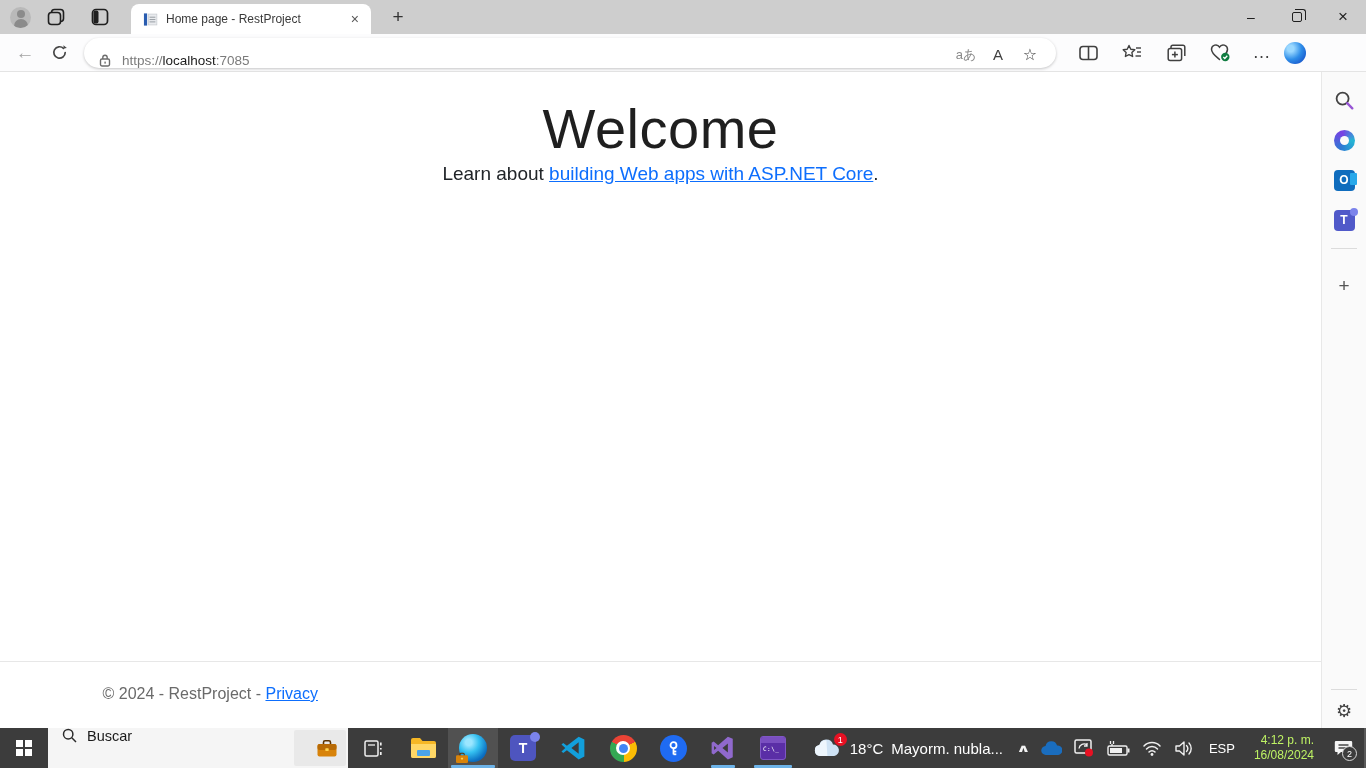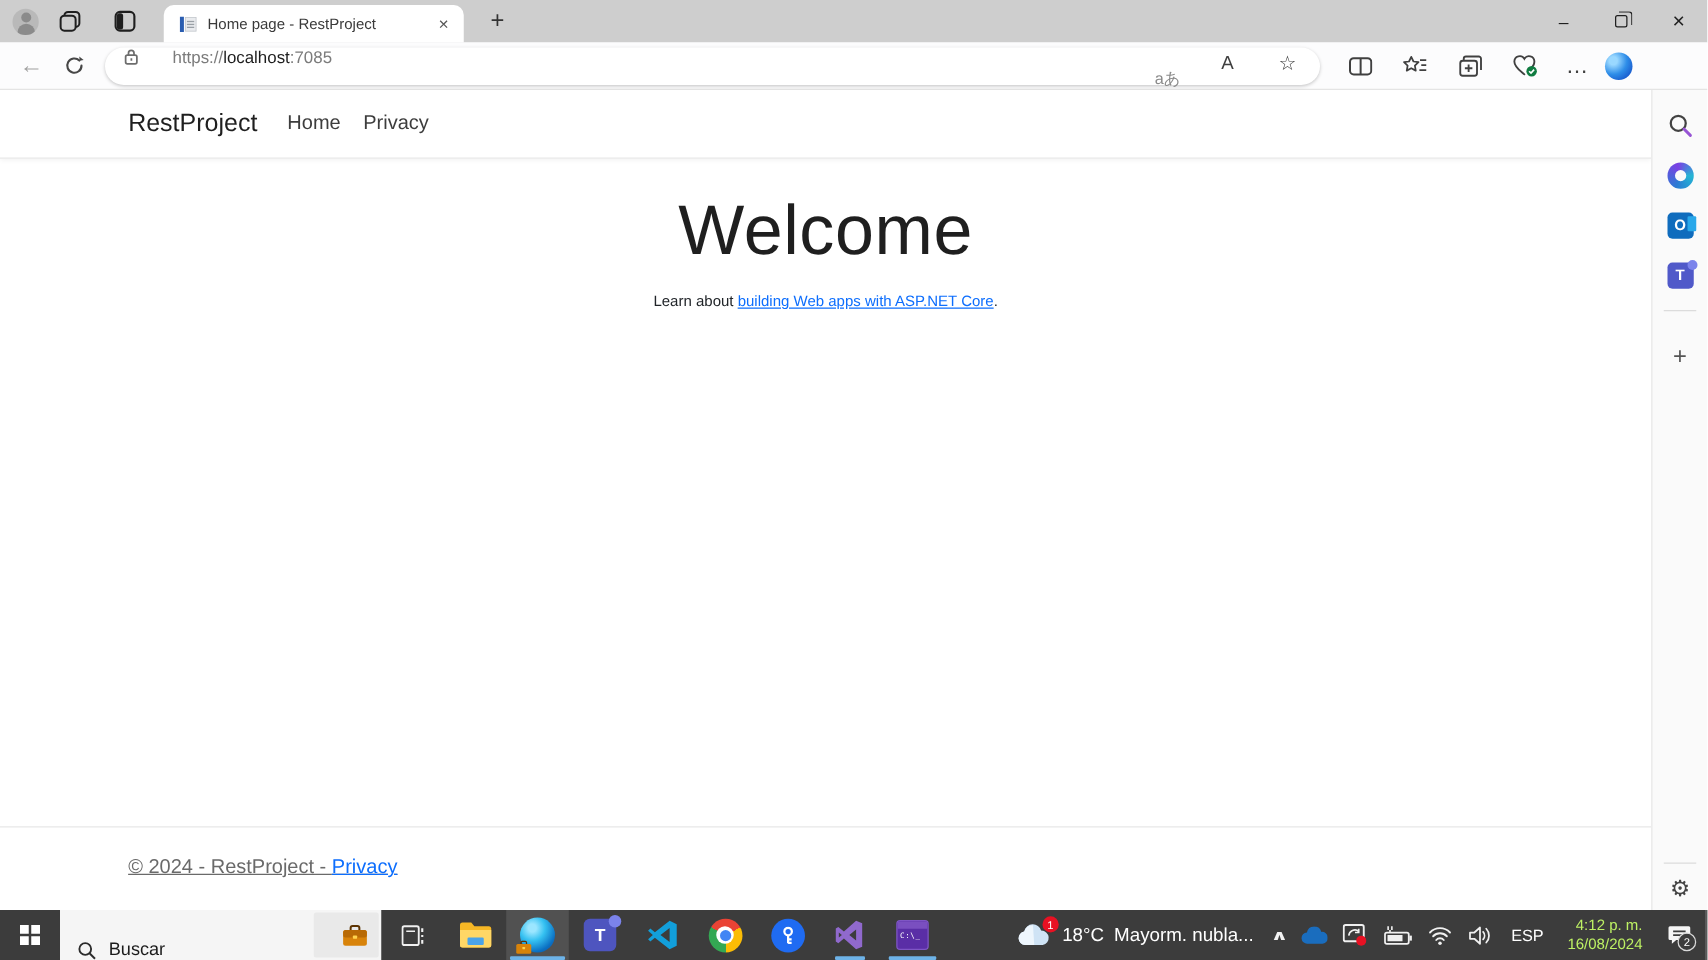--- a/index.html
+++ b/index.html
@@ -19,41 +19,41 @@
   .newtab { font-size:19px; color:#333; margin-left:14px; width:26px; text-align:center; }
   .win-controls { margin-left:auto; display:flex; align-items:center; height:100%; }
   .win-btn { width:46px; height:100%; display:flex; align-items:center; justify-content:center; font-size:14px; color:#1f1f1f; }
   .restore-glyph { width:10px; height:10px; border:1.2px solid #1f1f1f; border-radius:2px; position:relative; background:transparent; }
   .restore-glyph::before { content:""; position:absolute; width:10px; height:10px; border-top:1.2px solid #1f1f1f; border-right:1.2px solid #1f1f1f; border-radius:0 3px 0 0; top:-4px; left:2px; }
 
   
   .toolbar { height:38px; background:#fcfcfd; display:flex; align-items:center; border-bottom:1px solid #e4e4e4; flex:0 0 auto; }
   .nav-btn { width:34px; height:30px; display:flex; align-items:center; justify-content:center; }
   .back-glyph { font-size:19px; color:#a3a3a3; }
-  .addressbar { height:30px; flex:1; max-width:972px; margin-left:8px; background:#fff; border-radius:16px; box-shadow:0 1px 3px rgba(0,0,0,.22); display:flex; align-items:flex-start; padding:0 10px 0 14px;gap:16px; }
+  .addressbar { height:30px; flex:1; max-width:972px; margin-left:8px; background:#fff; border-radius:16px; box-shadow:0 1px 3px rgba(0,0,0,.22); display:flex; align-items:flex-end; padding:0 10px 0 14px; }
   .url { font-size:13.5px; margin-left:10px; flex:1; white-space:nowrap; }
   .url .dim { color:#7b7b7b; }
   .url .host { color:#1d1d1d; }
   .pill-icon { width:32px; height:26px; display:flex; align-items:center; justify-content:center; font-size:13px; color:#404040; }
   .tool-icon { width:36px; height:30px; display:flex; align-items:center; justify-content:center; font-size:16px; color:#404040; }
   .copilot { width:22px; height:22px; border-radius:50%; background:radial-gradient(circle at 30% 30%, #9ad8ff 0 15%, #2e8de8 50%, #1b5fd0 78%, #123f9e 100%); margin:0 10px 0 4px; }
 
   
   .content-row { flex:1; display:flex; min-height:0; background:#fff; }
   .page { flex:1; display:flex; flex-direction:column; background:#fff; }
   .container { width:1140px; margin:0 auto; padding:0 12px; }
   .navbar { height:55px; border-bottom:1px solid #e7e7e7; box-shadow:0 2px 4px rgba(0,0,0,.05); display:flex; align-items:center; flex:0 0 auto; background:#fff; }
   .nav-inner { display:flex; align-items:center; }
   .brand { font-size:20px; color:#1f1f1f; text-decoration:none; }
   .nav-link { font-size:16px; color:#3d3d3d; text-decoration:none; margin-left:24px; }
   .main { flex:1; text-align:center; }
   .main h1 { margin-top:24px; font-size:56px; font-weight:300; color:#1f1f1f; letter-spacing:.5px; }
-  .main p { margin-top:18px; font-size:12px; color:#212529; }
+  .main p { margin-top:2px; font-size:19px; color:#212529; }
   a.link { color:#0d6efd; text-decoration:underline; }
-  .footer { flex:0 0 auto; height:67px; border-top:1px solid #e7e7e7; color:#6a6a6a; font-size:16px;text-decoration:underline; }
+  .footer { flex:0 0 auto; height:67px; border-top:1px solid #e7e7e7; color:#6a6a6a; font-size:16px; }
   .footer .container { padding-top:23px; }
 
   
   .esidebar { flex:0 0 45px; background:#fafafa; border-left:1px solid #e8e8e8; display:flex; flex-direction:column; align-items:center; padding-top:12px; }
   .side-item { width:32px; height:32px; display:flex; align-items:center; justify-content:center; margin-bottom:8px; }
   .side-div { width:26px; border-top:1px solid #dcdcdc; margin:4px 0 10px; }
   .m365 { width:21px; height:21px; border-radius:50%; background:conic-gradient(from 200deg,#2b7cd3,#7a3fe4 40%,#24b6d4 70%,#2b7cd3); position:relative; }
   .m365::after { content:""; position:absolute; inset:6px; border-radius:50%; background:#fafafa; }
   .outlook { width:21px; height:21px; border-radius:4px; background:#0f6cbd; color:#fff; font-size:12px; font-weight:bold; display:flex; align-items:center; justify-content:center; position:relative; }
   .outlook::after { content:""; position:absolute; right:-2px; top:3px; width:7px; height:12px; background:#28a8ea; border-radius:1px; }
@@ -62,21 +62,21 @@
   .teams-sq::after { content:""; position:absolute; right:-3px; top:-2px; width:8px; height:8px; border-radius:50%; background:#7b83eb; }
   .side-add { font-size:19px; color:#555; margin-top:16px; }
   .side-spacer { flex:1; }
   .gear { font-size:18px; color:#444; margin-bottom:6px; }
 
   
   .taskbar { height:40px; background:#3c3c3c; display:flex; align-items:stretch; flex:0 0 auto; color:#f2f2f2; }
   .start { width:48px; display:flex; align-items:center; justify-content:center; }
   .winlogo { display:grid; grid-template-columns:7px 7px; grid-template-rows:7px 7px; gap:1.5px; }
   .winlogo i { background:#fff; }
-  .tsearch { width:257px; background:#f5f5f5; display:flex; align-items:flex-end; position:relative; }
+  .tsearch { width:300px; background:#f5f5f5; display:flex; align-items:flex-start; position:relative; }
   .tsearch svg { margin-left:14px; }
   .tsearch input { border:0; outline:0; background:transparent; font-size:14.5px; color:#1b1b1b; margin-left:10px; width:140px; font-family:inherit; }
   .tsearch input::placeholder { color:#1b1b1b; opacity:1; }
   .briefcase-box { position:absolute; right:2px; top:2px; bottom:2px; width:52px; background:#e9e9e9; display:flex; align-items:center; justify-content:center; border-radius:2px; }
   .app-btn { width:50px; display:flex; align-items:center; justify-content:center; position:relative; }
   .app-btn.active { background:#515151; }
   .underline { position:absolute; bottom:0; left:50%; transform:translateX(-50%); height:3px; background:#6db3e8; border-radius:1px; }
   .u-wide { width:44px; } .u-mid { width:38px; } .u-small { width:24px; }
   .edge-ball { width:28px; height:28px; border-radius:50%; background:radial-gradient(circle at 35% 30%, #9be6ff 0 12%, #35c1f1 38%, #0b6fc2 72%, #0a4f9e 100%); position:relative; }
   .edge-ball svg { position:absolute; left:-4px; bottom:-2px; }
@@ -190,27 +190,20 @@
           <circle cx="15.3" cy="14" r="4.2" fill="#107c41"></circle>
           <path d="M13.3 14 l1.5 1.5 2.5 -2.8" fill="none" stroke="#fff" stroke-width="1.3"></path>
         </svg>
     </div>
     <div class="tool-icon" style="margin-left:6px; font-size:18px; letter-spacing:1px;">…</div>
     <div class="copilot"></div>
   </div>
 
   <div class="content-row">
     <div class="page">
-      <div class="navbar">
-        <div class="container nav-inner">
-          <a class="brand" href="#">RestProject</a>
-          <a class="nav-link" href="#">Home</a>
-          <a class="nav-link" style="margin-left:18px;" href="#">Privacy</a>
-        </div>
-      </div>
       <div class="main">
         <h1>Welcome</h1>
         <p><span>Learn about </span><a class="link" href="#">building Web apps with ASP.NET Core</a><span>.</span></p>
       </div>
       <div class="footer">
         <div class="container"><span>© 2024 - RestProject - </span><a class="link" style="color:#0d6efd;" href="#">Privacy</a></div>
       </div>
     </div>
 
     <div class="esidebar">

